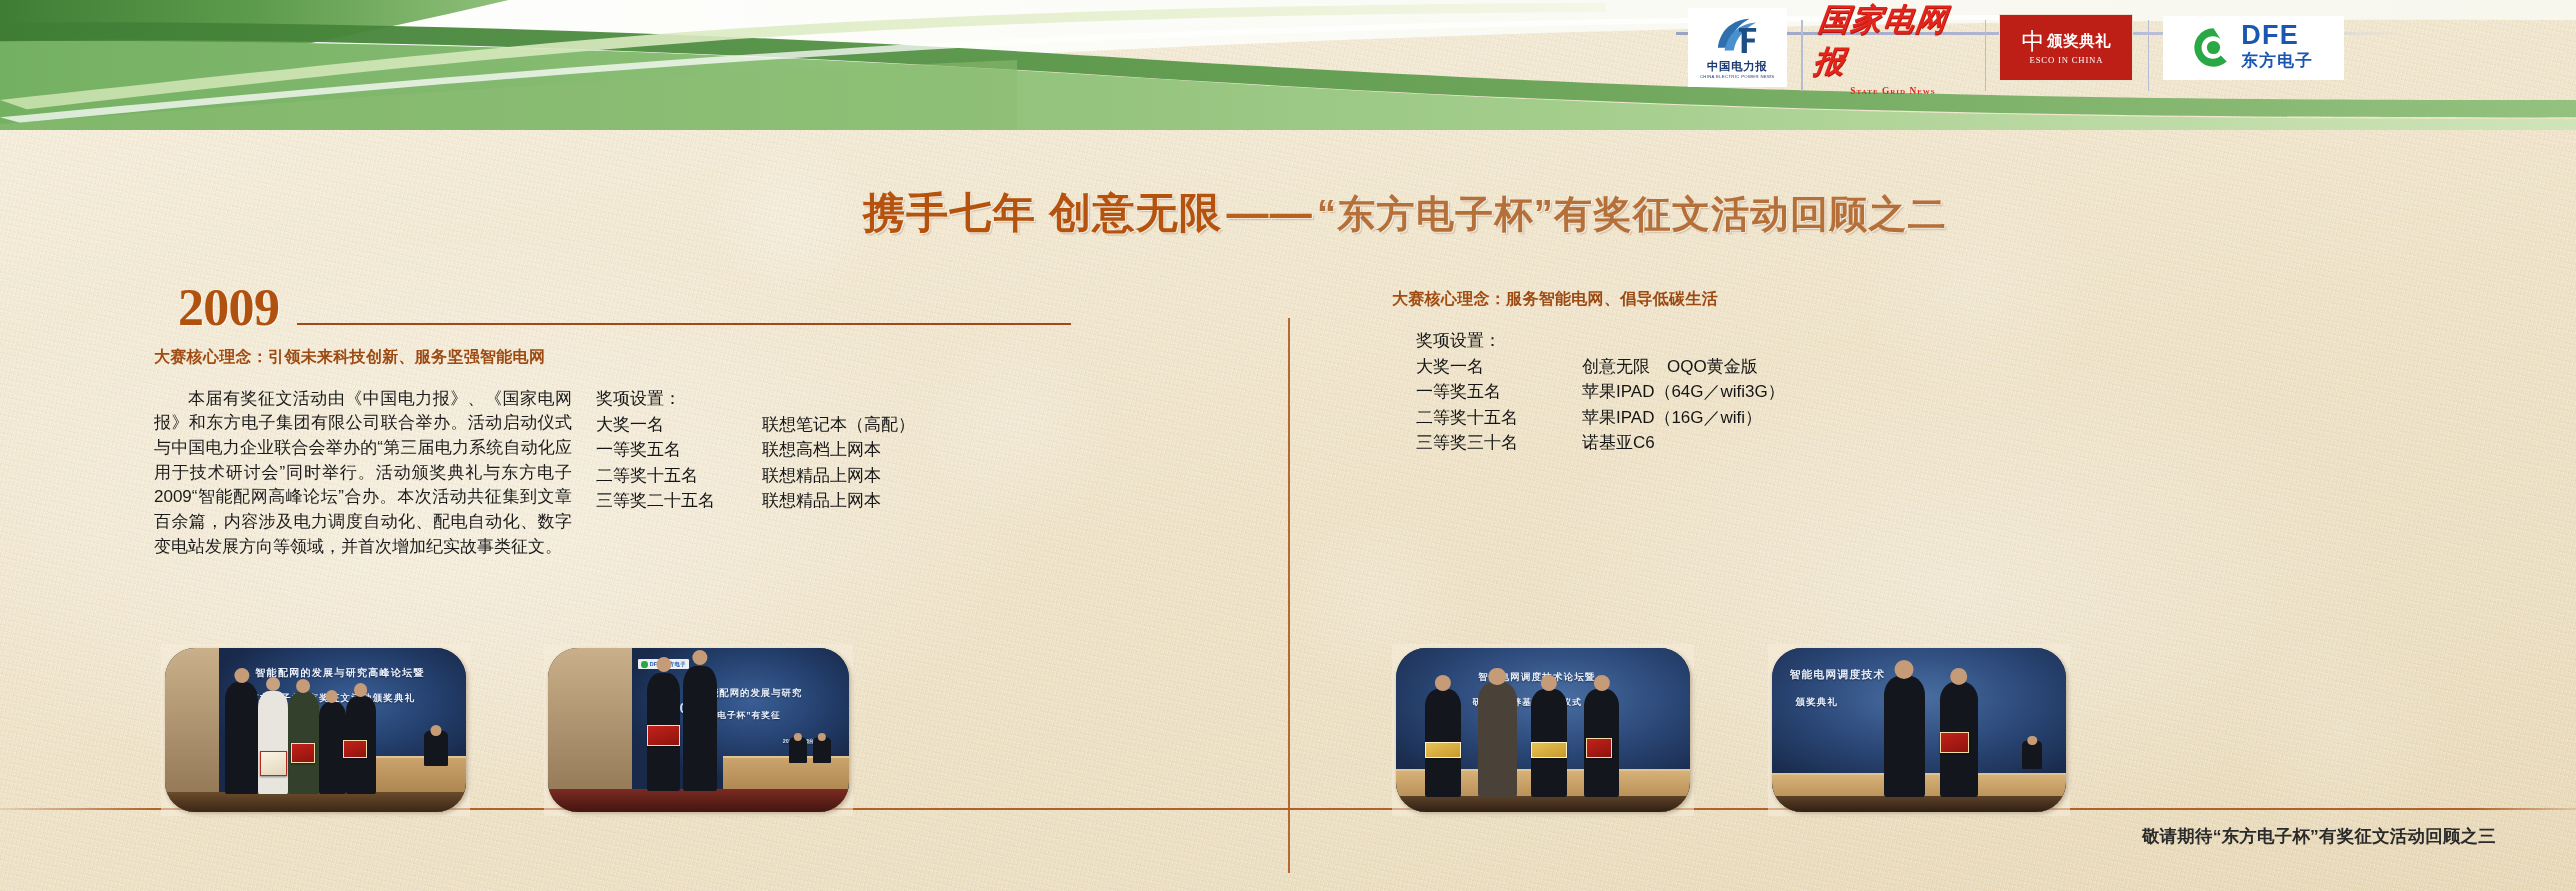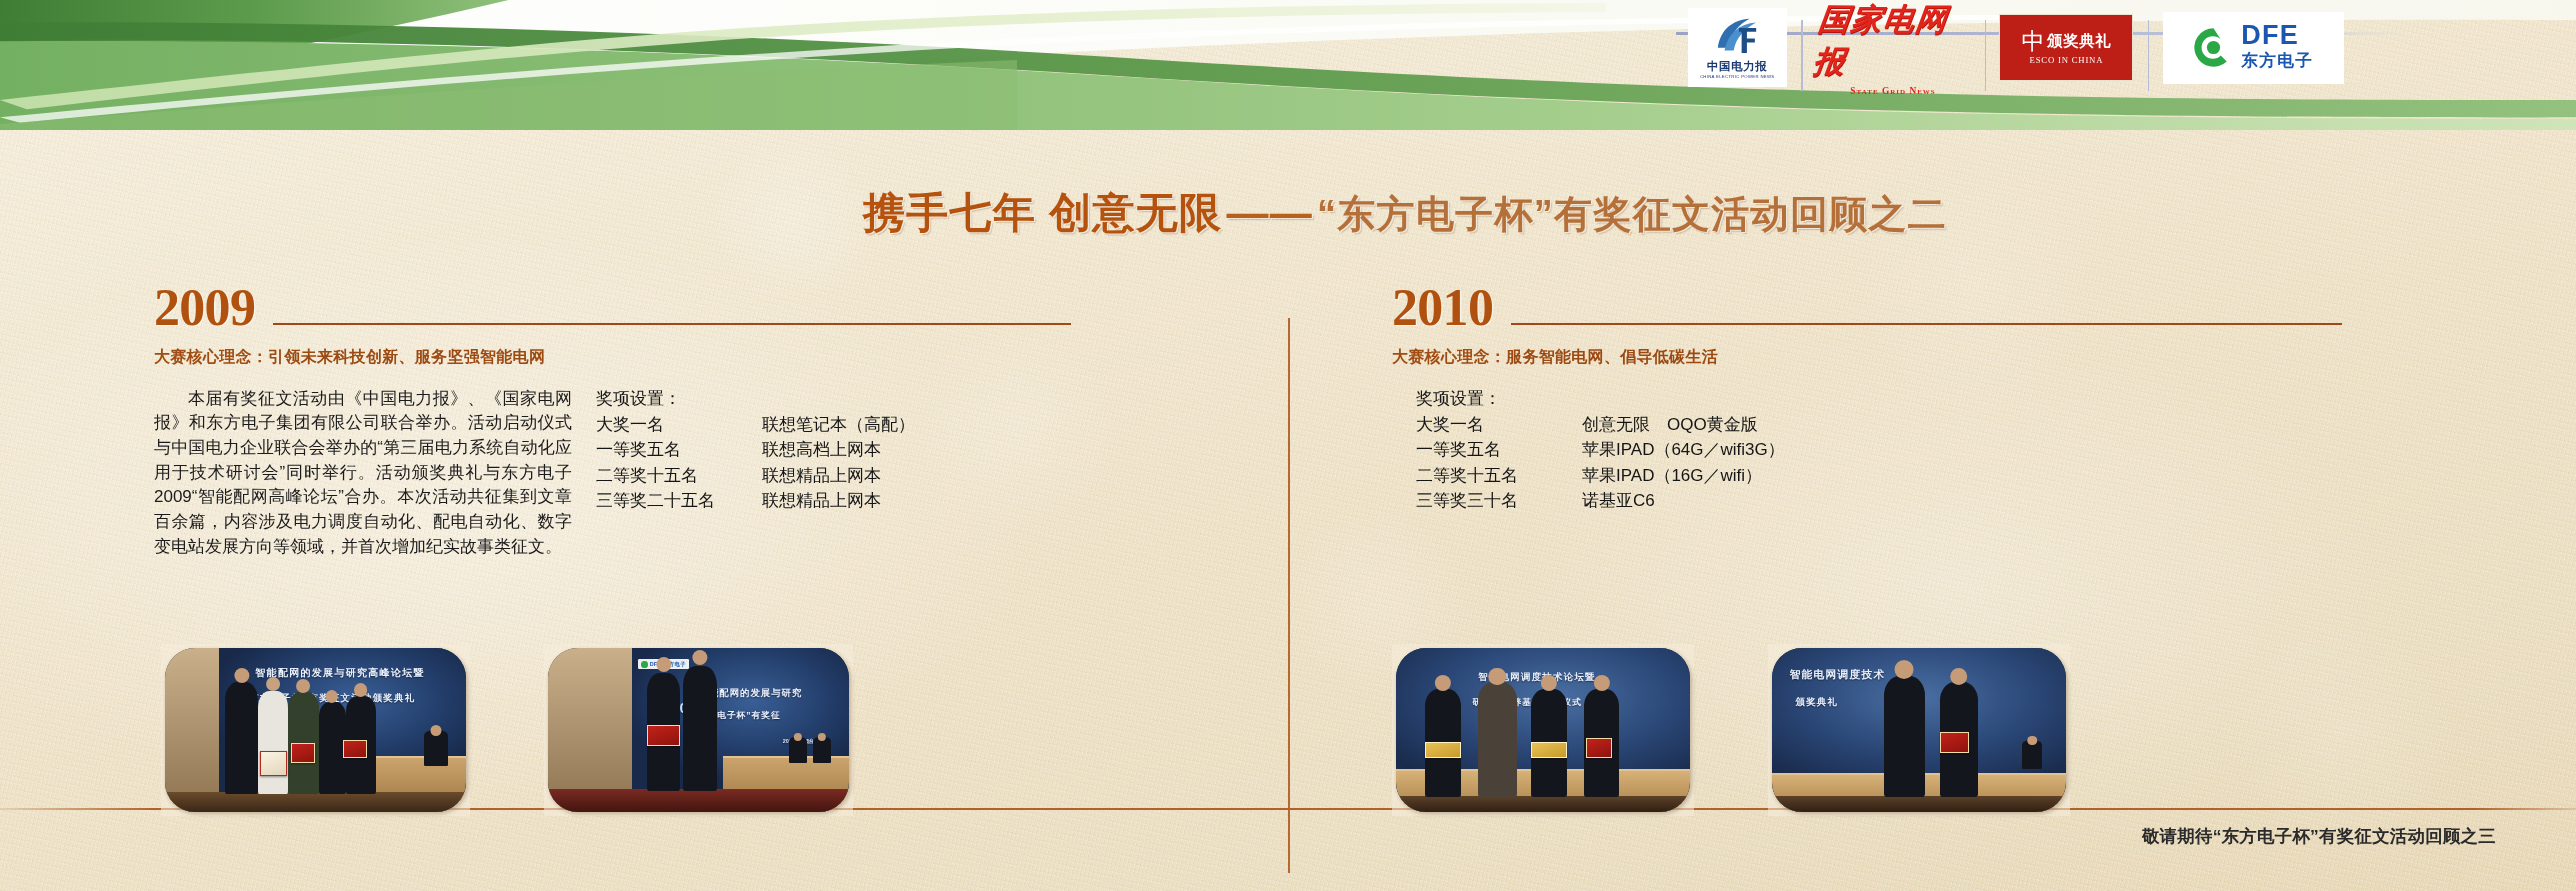--- a/index.html
+++ b/index.html
@@ -78,21 +78,21 @@
     transform:skewX(-7deg);
   }
   .lg2 .en{ font-family:"Liberation Serif", serif; font-size:9.4px; color:#e2241a; letter-spacing:1px; margin-top:2.7px; font-variant:small-caps; font-weight:bold;}
   
   .lg3box{ background:#bd1f17; width:134px; height:67px; display:flex; align-items:center; justify-content:center; flex-direction:column; border:0.7px solid #e8e2cf;}
   .lg3box .row{ display:flex; align-items:center; gap:2.7px;}
   .lg3box .cmark{ color:#fff; font-size:23px; line-height:1; font-family:"Liberation Serif", serif;}
   .lg3box .cn{ color:#fff; font-size:15.4px; font-weight:bold; letter-spacing:0.7px;}
   .lg3box .en{ color:#fff; font-size:8.7px; letter-spacing:0.8px; margin-top:2px; font-family:"Liberation Serif", serif; font-variant:small-caps;}
   
-  .lg4{ background:#fff; width:181px; height:72px; display:flex; align-items:center; justify-content:center; gap:6.7px;}
+  .lg4{ background:#fff; width:181px; height:64px; display:flex; align-items:center; justify-content:center; gap:6.7px;}
   .lg4 .gmark{ width:41px; height:41px;}
   .lg4 .txt{ display:flex; flex-direction:column; align-items:flex-start;}
   .lg4 .dfe{ color:#1b57b0; font-size:27px; font-weight:bold; letter-spacing:1.3px; line-height:.95;}
   .lg4 .cn{ color:#1b57b0; font-size:16.7px; font-weight:bold; letter-spacing:1.3px;}
 
   
   .maintitle{
     position:absolute; left:863px; top:185px; z-index:8;
     font-family:"Liberation Sans", sans-serif;
     font-weight:bold;
@@ -104,21 +104,21 @@
   }
   .maintitle .t1{ color:#b5530e; }
   .maintitle .dash{ color:#b9601b; padding:0 4px; }
   .maintitle .t2{ color:#b5703a; font-size:38px; }
 
   
   .col{ position:absolute; z-index:8; }
   .col.left{ left:154px; top:274px; width:917px;}
   .col.right{ left:1392px; top:274px; width:950px;}
 
-  .yearrow{ display:flex; align-items:flex-end; gap:8px; height:58px; }
+  .yearrow{ display:flex; align-items:flex-end; gap:8px; height:58px;margin-left:24px; }
   .year{
     font-family:"Liberation Serif", serif;
     font-weight:bold; font-size:52px; line-height:.92;
     color:#b0510f;
     text-shadow:1.3px 1.3px 0.7px rgba(255,255,255,.6);
     letter-spacing:-0.7px;
   }
   .yearline{ flex:1; height:0; border-bottom:2px solid #a0481a; margin-left:9.4px; margin-bottom:6.7px; }
 
   .concept{
@@ -350,24 +350,20 @@
             <td class="c1">三等奖二十五名</td>
             <td class="c2">联想精品上网本</td>
           </tr>
         </tbody>
           </table>
       </div>
     </div>
   </div>
 
   <div class="col right">
-    <div class="yearrow">
-      <div class="year">2010</div>
-      <div class="yearline"></div>
-    </div>
     <div class="concept">
       <span class="lbl">大赛核心理念：</span><span>服务智能电网、倡导低碳生活</span>
     </div>
     <div class="body2">
       <div class="awards">
         <div class="head">奖项设置：</div>
         <table>
           <tbody>
               <tr>
             <td class="c1">大奖一名</td>

